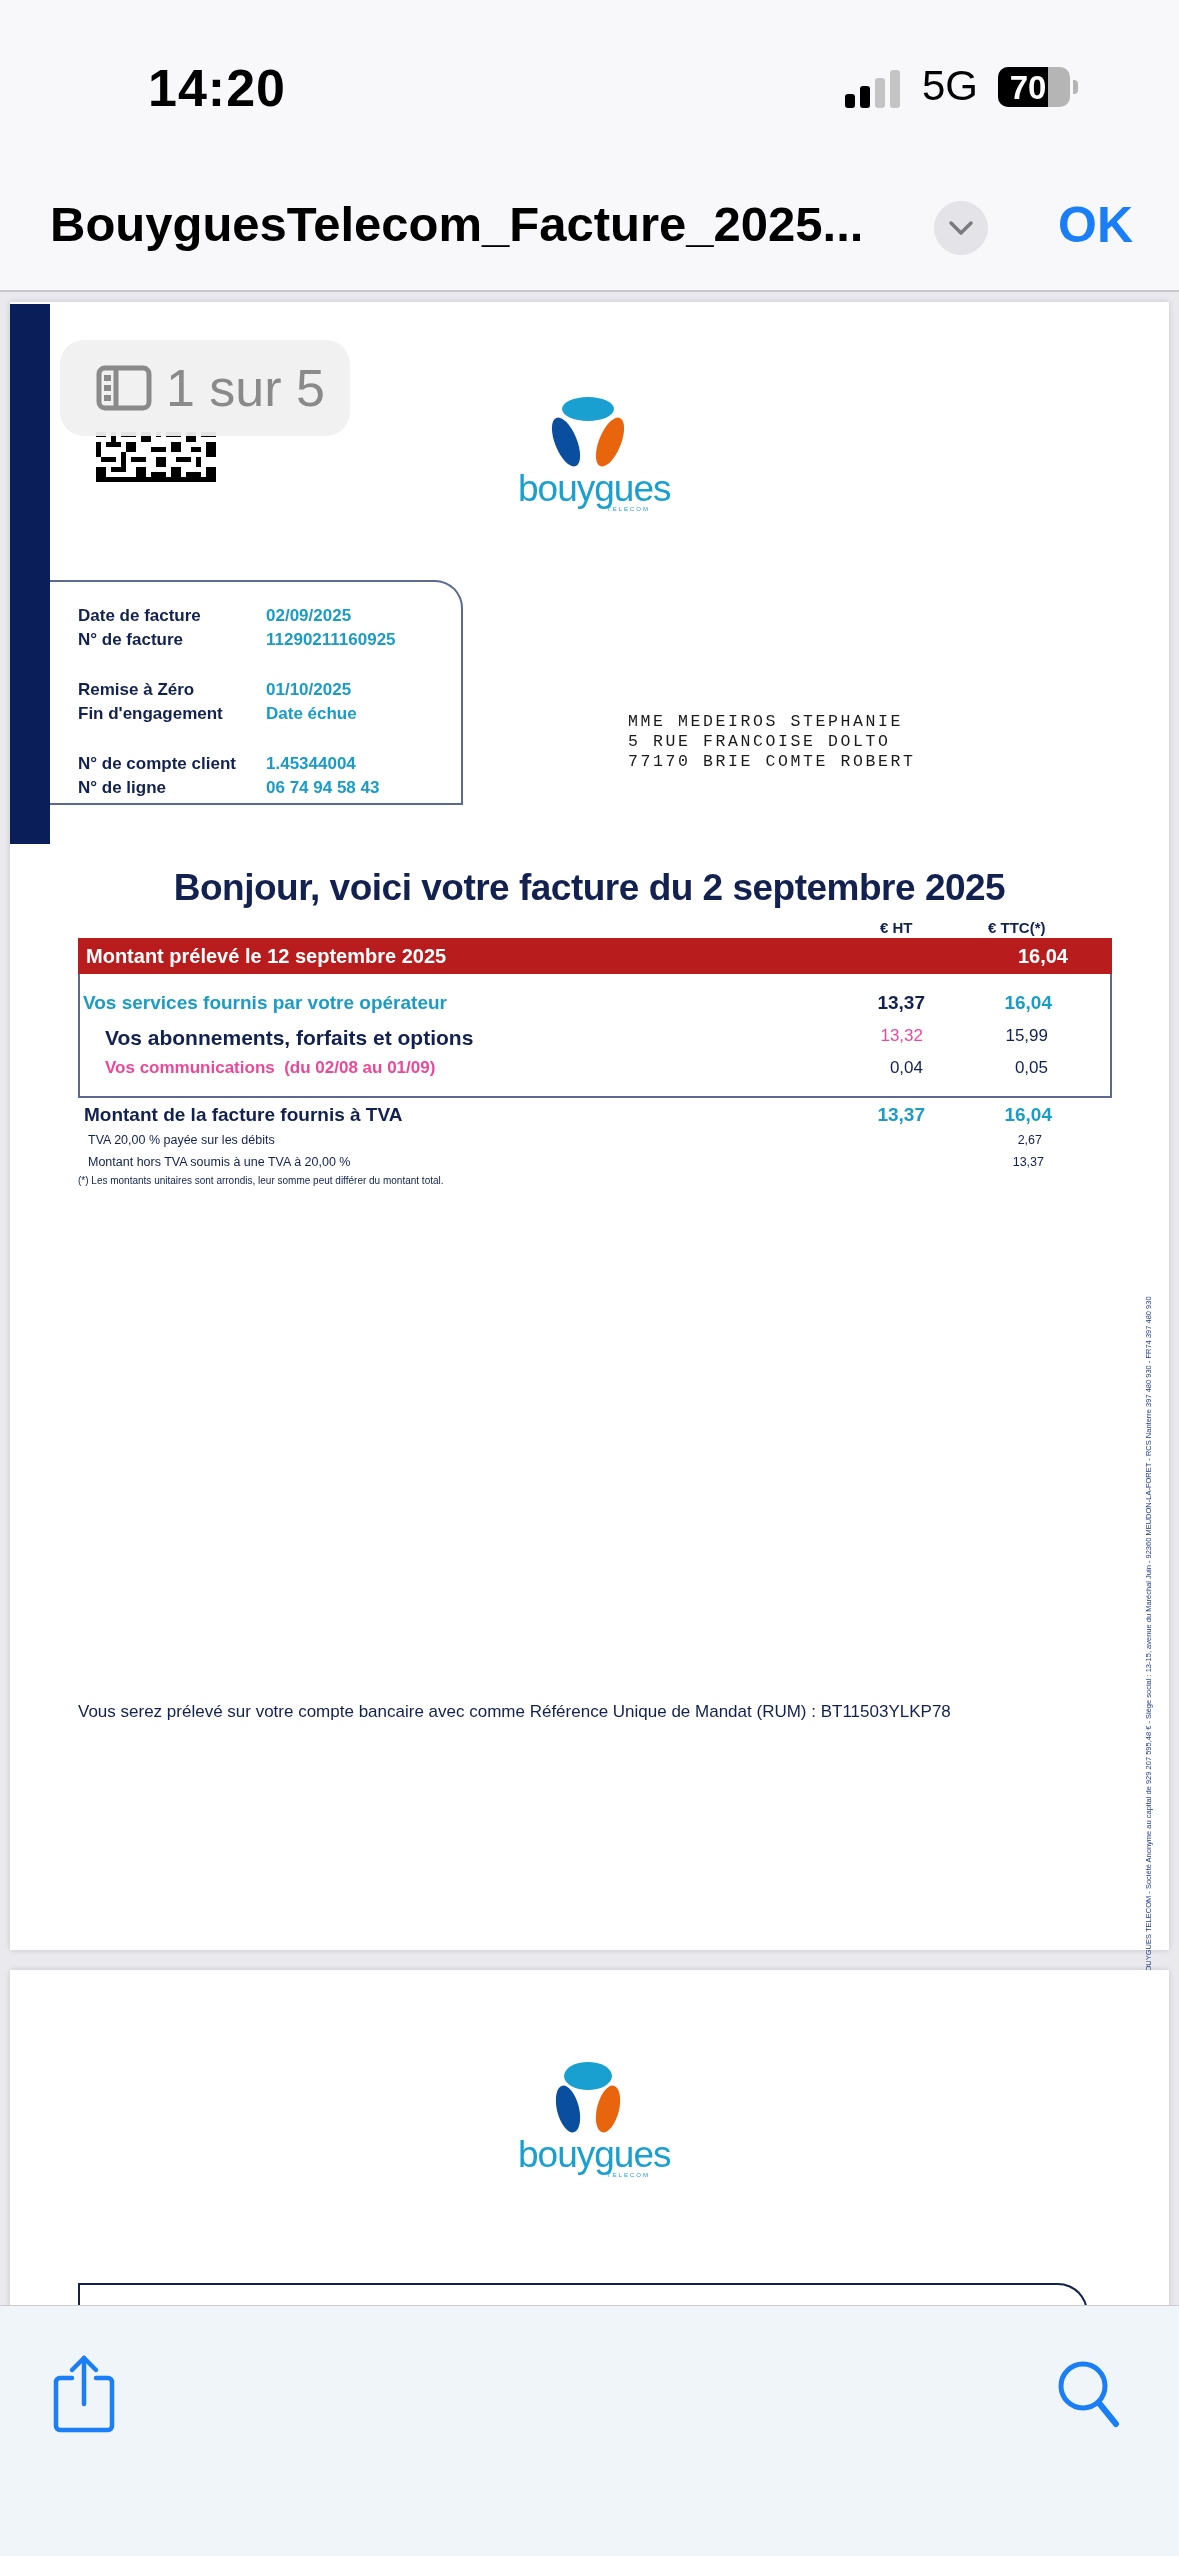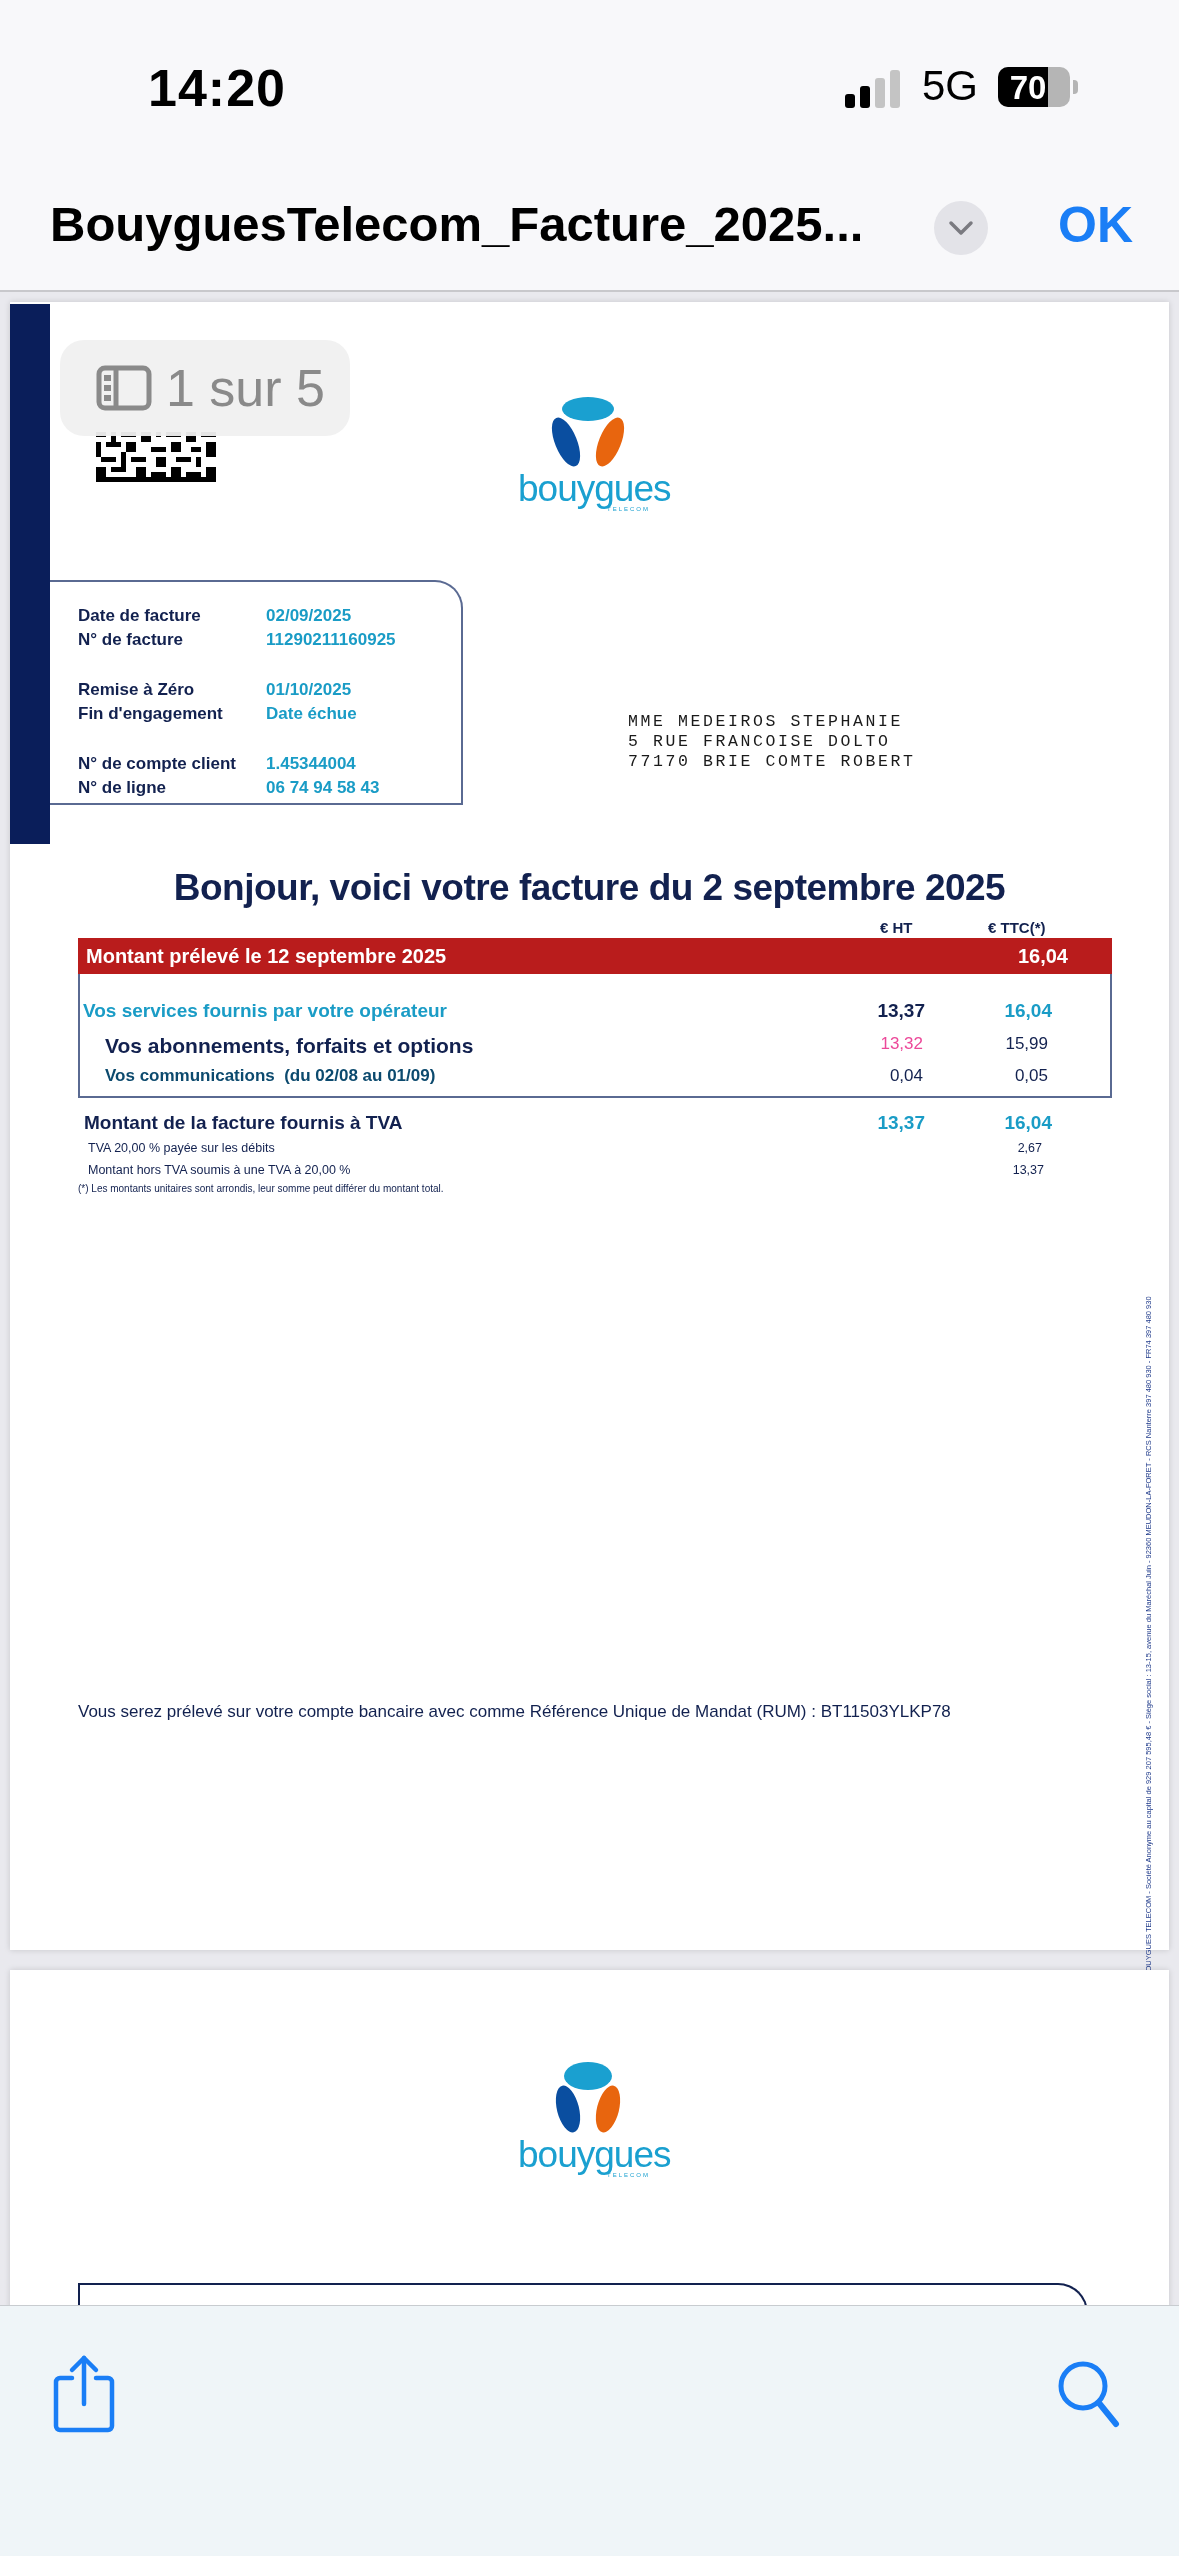--- a/index.html
+++ b/index.html
@@ -37,21 +37,21 @@
   .info-val { position: absolute; left: 216px; font-size: 17px; font-weight: 700; color: #1a9cc6; }
 
   .address { position: absolute; left: 618px; top: 410px; font-family: "Liberation Mono", monospace; font-size: 16.5px; color: #1a1a1a; letter-spacing: 2.6px; line-height: 20px; white-space: pre; }
 
   .greeting { position: absolute; left: 0; width: 1159px; top: 565px; text-align: center; font-size: 37px; font-weight: 700; color: #12214f; letter-spacing: -0.5px; }
   .col-h { position: absolute; top: 617px; font-size: 15px; font-weight: 700; color: #12214f; }
   .bill-bar { position: absolute; left: 68px; top: 636px; width: 1034px; height: 36px; background: #b91c1c; }
   .bill-bar .txt { position: absolute; left: 8px; top: 7px; font-size: 20px; font-weight: 700; color: #fff; }
   .bill-bar .val { position: absolute; left: 990px; top: 7px; transform: translateX(-100%); font-size: 20px; font-weight: 700; color: #fff; }
   .detail-box { position: absolute; left: 68px; top: 672px; width: 1034px; height: 124px; border: 2px solid #5a6a92; border-top: none; }
-  .row-txt { position: absolute; font-size: 19px; margin-top: 8px; }
+  .row-txt { position: absolute; font-size: 19px; }
   .num { position: absolute; transform: translateX(-100%); }
 
   .legal-vert { position: absolute; left: 1138px; top: 1330px; transform: rotate(-90deg); transform-origin: center; width: 680px; margin-left: -340px; font-size: 7.5px; color: #1f3a8a; white-space: nowrap; text-align: center; }
 
   .rum { position: absolute; left: 68px; top: 1360px; font-size: 17px; color: #12214f; margin-top: 40px; }
 
   .p2-table { position: absolute; left: 68px; top: 313px; width: 1010px; height: 120px; border: 2px solid #12214f; border-radius: 0 30px 0 0; border-bottom: none; }
   .p2-h { position: absolute; top: 338px; font-size: 19px; font-weight: 700; color: #12214f; }
 
   
@@ -164,21 +164,21 @@
 
   <div class="detail-box"></div>
   <div class="row-txt" style="left:73px;top:690px;font-weight:700;color:#1a9cc6">Vos services fournis par votre opérateur</div>
   <div class="row-txt num" style="left:915px;top:690px;font-weight:700;color:#12214f">13,37</div>
   <div class="row-txt num" style="left:1042px;top:690px;font-weight:700;color:#1a9cc6">16,04</div>
 
   <div class="row-txt" style="left:95px;top:724px;font-size:21px;font-weight:700;color:#12214f">Vos abonnements, forfaits et options</div>
   <div class="row-txt num" style="left:913px;top:724px;font-size:17px;color:#ec4899">13,32</div>
   <div class="row-txt num" style="left:1038px;top:724px;font-size:17px;color:#12214f">15,99</div>
 
-  <div class="row-txt" style="left:95px;top:756px;font-size:17px;font-weight:700;color:#0c4a6e;white-space:pre">Vos communications  (du 02/08 au 01/09)</div>
+  <div class="row-txt" style="left:95px;top:756px;font-size:17px;font-weight:700;color:#ec4899;white-space:pre">Vos communications  (du 02/08 au 01/09)</div>
   <div class="row-txt num" style="left:913px;top:756px;font-size:17px;color:#12214f">0,04</div>
   <div class="row-txt num" style="left:1038px;top:756px;font-size:17px;color:#12214f">0,05</div>
 
   <div class="row-txt" style="left:74px;top:802px;font-weight:700;color:#12214f">Montant de la facture fournis à TVA</div>
   <div class="row-txt num" style="left:915px;top:802px;font-weight:700;color:#1a9cc6">13,37</div>
   <div class="row-txt num" style="left:1042px;top:802px;font-weight:700;color:#1a9cc6">16,04</div>
 
   <div class="row-txt" style="left:78px;top:831px;font-size:12.5px;color:#12214f">TVA 20,00 % payée sur les débits</div>
   <div class="row-txt num" style="left:1032px;top:831px;font-size:12.5px;color:#12214f">2,67</div>
   <div class="row-txt" style="left:78px;top:853px;font-size:12.5px;color:#12214f">Montant hors TVA soumis à une TVA à 20,00 %</div>

